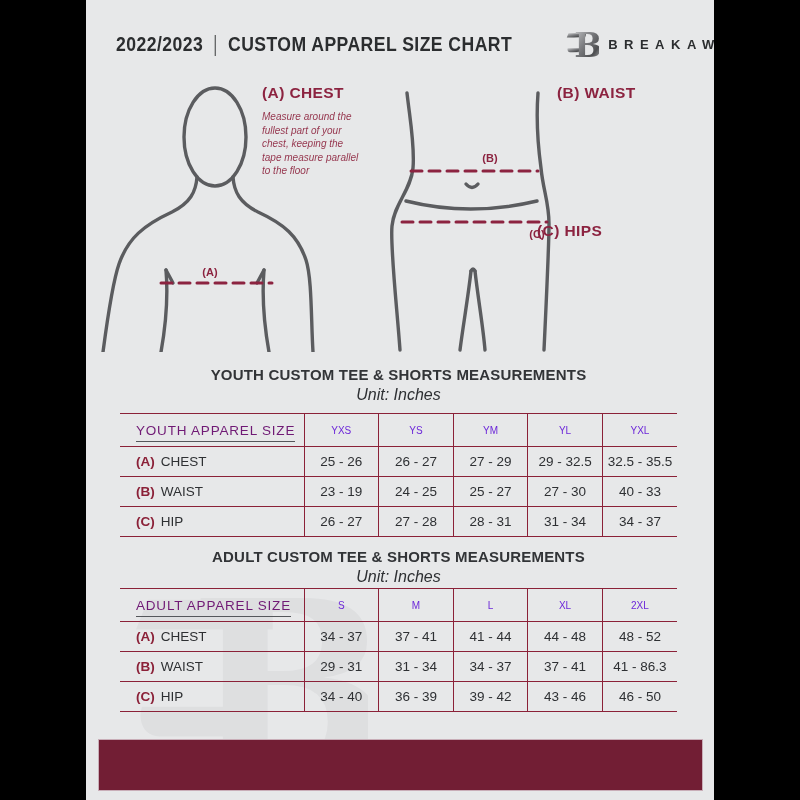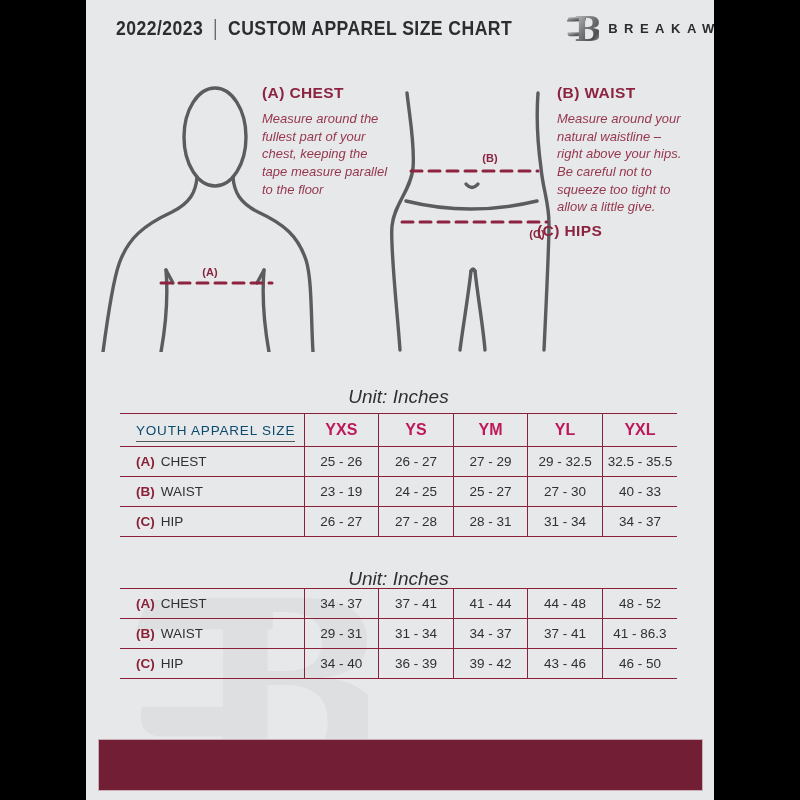--- a/index.html
+++ b/index.html
@@ -4,55 +4,55 @@
 <style>
   html,body{margin:0;padding:0;background:#000;}
   .canvas{position:relative;width:800px;height:800px;background:#000;overflow:hidden;
           font-family:"Liberation Sans",sans-serif;}
   .flyer{position:absolute;left:86px;top:0;width:628px;height:800px;background:#e7e8e9;overflow:hidden;}
 
   
   .watermark{position:absolute;left:44px;top:546px;z-index:0;opacity:.62;}
 
   
-  .top-header{position:absolute;left:30px;top:6px;right:26px;height:44px;z-index:2;
+  .top-header{position:absolute;left:30px;top:22px;right:26px;height:44px;z-index:2;
               display:flex;align-items:center;justify-content:space-between;}
   .title-group{display:flex;align-items:center;gap:11px;transform:scaleX(.88);transform-origin:left center;
                font-weight:bold;font-size:20px;color:#2b2d2f;letter-spacing:.5px;white-space:nowrap;}
   .title-divider{font-weight:normal;font-size:22px;color:#4a4c4e;transform:scaleX(.7);}
   .brand-group{display:flex;align-items:center;gap:9px;}
   .brand-name{font-weight:bold;font-size:13px;letter-spacing:6.5px;color:#2b2d2f;white-space:nowrap;}
 
   
   .fig{position:absolute;z-index:1;}
   .fig path,.fig ellipse{fill:none;stroke:#5b5c5f;stroke-width:3.4;stroke-linecap:round;}
   .fig .dash{stroke:#8c2340;stroke-width:3;stroke-dasharray:11 7;}
   .fig text{font-family:"Liberation Sans",sans-serif;font-size:11px;font-weight:bold;fill:#8c2340;}
 
   
   .sec{position:absolute;z-index:1;}
   .sec-heading{font-size:15.5px;font-weight:bold;color:#8c2340;letter-spacing:.4px;}
-  .sec-body{margin-top:8px;font-style:italic;font-size:13px;line-height:1.36;color:#96374f;white-space:pre-line;}
+  .sec-body{margin-top:8px;font-style:italic;font-size:10px;line-height:1.36;color:#96374f;white-space:pre-line;}
 
   
   .tbl-title{position:absolute;left:34px;width:557px;text-align:center;z-index:1;
              font-weight:bold;font-size:15px;color:#323437;letter-spacing:.2px;}
   .tbl-unit{position:absolute;left:34px;width:557px;text-align:center;z-index:1;
-            font-style:italic;font-size:19px;color:#2e3033;}
+            font-style:italic;font-size:16px;color:#2e3033;}
   table.size-table{position:absolute;left:34px;width:557px;z-index:1;border-collapse:collapse;table-layout:fixed;}
   .size-table td,.size-table th{border-top:1.5px solid #8b2138;padding:0;font-weight:normal;
             font-size:13.5px;color:#2e3033;text-align:center;vertical-align:middle;}
   .size-table tr{height:30px;}
   .size-table tr.head{height:33px;}
   .size-table tr:last-child td{border-bottom:1.5px solid #8b2138;}
   .size-table td+td,.size-table th+th{border-left:1.5px solid #8b2138;}
   .size-table .rowhead{text-align:left;padding-left:16px;}
-  .size-table th.rowhead span{font-size:13.5px;font-weight:normal;letter-spacing:.8px;color:#0c4a6e;
+  .size-table th.rowhead span{font-size:13.5px;font-weight:normal;letter-spacing:.8px;color:#701a75;
             border-bottom:1.5px solid #55575b;padding-bottom:3px;}
-  .size-table th.colsize{font-weight:bold;font-size:16px;color:#be185d;}
+  .size-table th.colsize{font-weight:normal;font-size:10px;color:#6d28d9;}
   .prefix{font-weight:bold;color:#8b2138;margin-right:6px;}
 
   
   .footer-bar{position:absolute;left:12px;top:739px;width:605px;height:52px;z-index:1;
               background:#721e34;border:1px solid #c9aeb8;box-sizing:border-box;}
 </style>
 </head>
 <body>
 
 <svg width="0" height="0" style="position:absolute" aria-hidden="true">
@@ -124,32 +124,27 @@
       <path d="M81 183 C 78 210 73 238 70 262"></path>
       <path d="M85 183 C 88 210 93 238 95 262"></path>
       <path class="dash" d="M21 83 H 148"></path>
       <path class="dash" d="M12 134 H 157"></path>
       <text x="100" y="74" text-anchor="middle">(B)</text>
       <text x="147" y="150" text-anchor="middle">(C)</text>
     </svg>
 
     <div class="sec" style="left:471px;top:84px;width:140px">
       <div class="sec-heading">(B) WAIST</div>
-      <div class="sec-body">Measure around your
-natural waistline –
-right above your hips.
-Be careful not to
-squeeze too tight to
-allow a little give.</div>
     </div>
 
     <div class="sec" style="left:451px;top:222px;width:150px">
       <div class="sec-heading">(C) HIPS</div>
     </div>
 
+    <div class="tbl-title" style="top:366px">YOUTH CUSTOM TEE &amp; SHORTS MEASUREMENTS</div>
     <div class="tbl-unit" style="top:386px">Unit: Inches</div>
     <table class="size-table" style="top:413px">
       <colgroup>
           <col style="width:184px">
           <col>
           <col>
           <col>
           <col>
           <col>
         </colgroup>
@@ -182,31 +177,40 @@
         <td class="rowhead"><span class="prefix">(C)</span><span>HIP</span></td>
         <td>26 - 27</td>
         <td>27 - 28</td>
         <td>28 - 31</td>
         <td>31 - 34</td>
         <td>34 - 37</td>
       </tr>
     </tbody>
       </table>
 
+    <div class="tbl-title" style="top:548px">ADULT CUSTOM TEE &amp; SHORTS MEASUREMENTS</div>
     <div class="tbl-unit" style="top:568px">Unit: Inches</div>
     <table class="size-table" style="top:588px">
       <colgroup>
           <col style="width:184px">
           <col>
           <col>
           <col>
           <col>
           <col>
         </colgroup>
       <tbody>
+          <tr class="head">
+        <th class="rowhead"><span>ADULT APPAREL SIZE</span></th>
+        <th class="colsize">S</th>
+        <th class="colsize">M</th>
+        <th class="colsize">L</th>
+        <th class="colsize">XL</th>
+        <th class="colsize">2XL</th>
+      </tr>
       <tr>
         <td class="rowhead"><span class="prefix">(A)</span><span>CHEST</span></td>
         <td>34 - 37</td>
         <td>37 - 41</td>
         <td>41 - 44</td>
         <td>44 - 48</td>
         <td>48 - 52</td>
       </tr>
       <tr>
         <td class="rowhead"><span class="prefix">(B)</span><span>WAIST</span></td>

